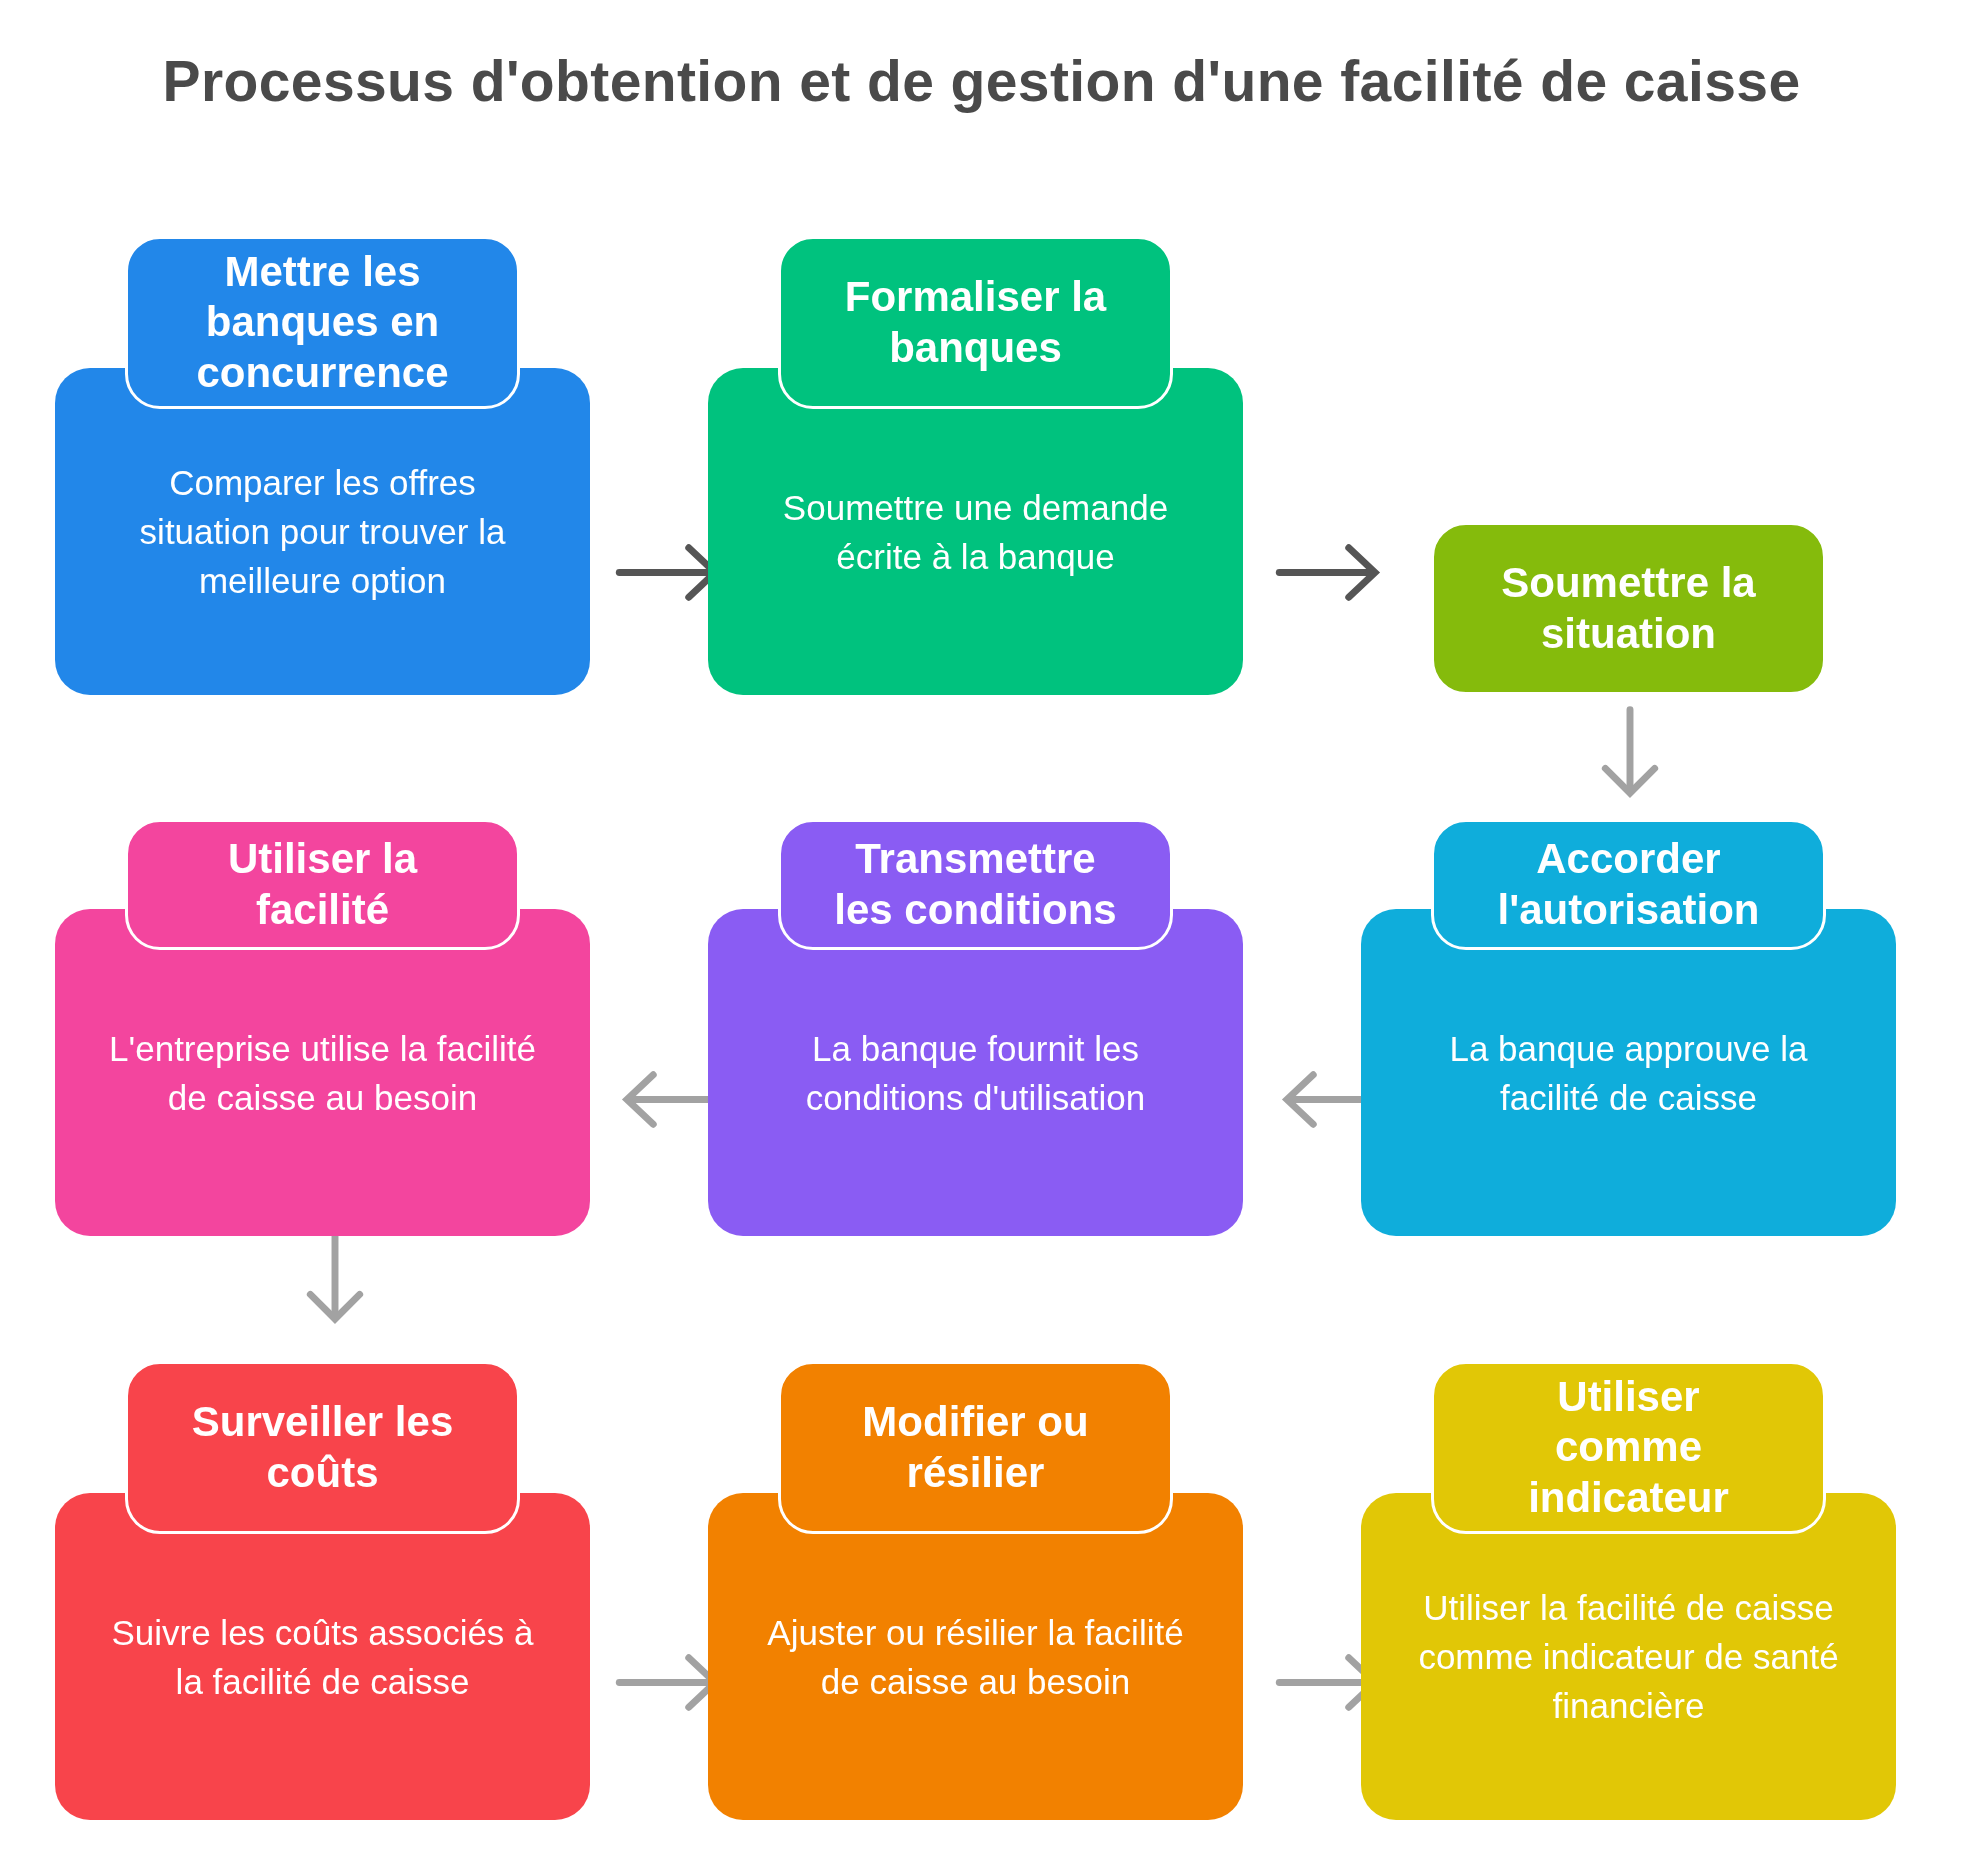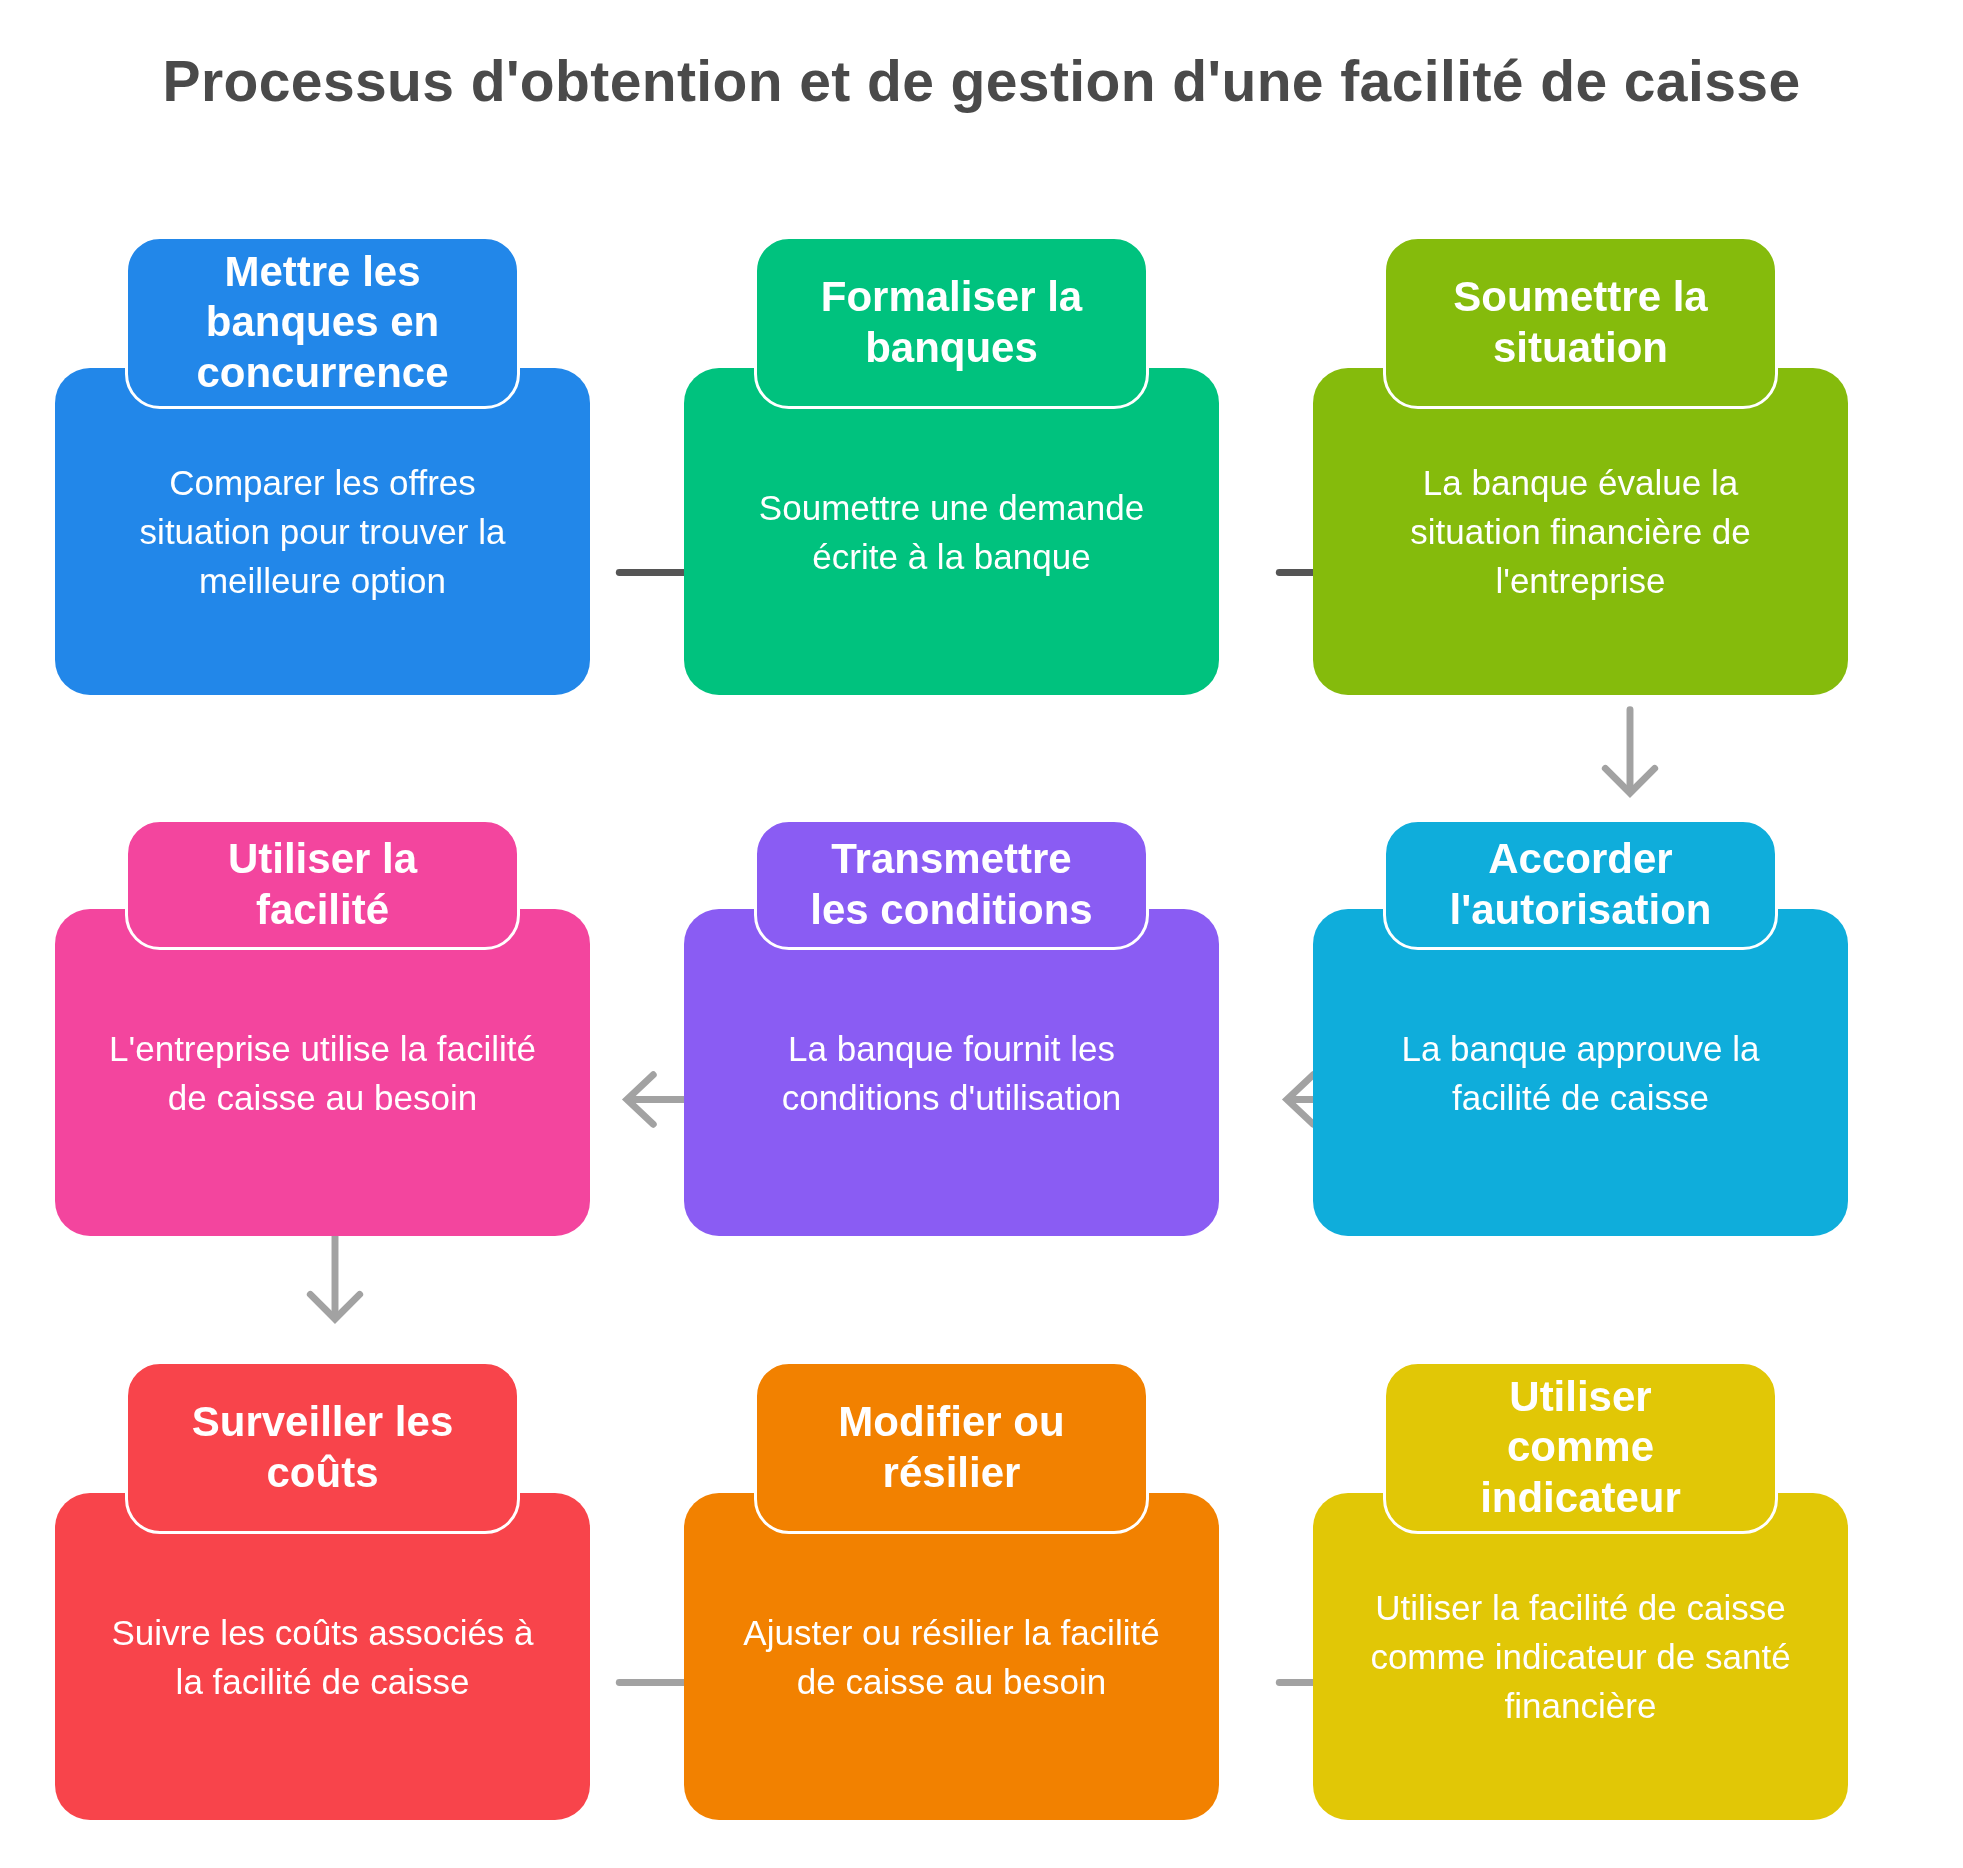--- a/index.html
+++ b/index.html
@@ -16,21 +16,21 @@
     position: absolute; top: 48px; left: 0; right: 0;
     margin: 0;
     text-align: center;
     font-size: 57px; font-weight: bold;
     color: var(--title-c, #4a4a4a);
     letter-spacing: 0.4px;
   }
 
   .row {
     position: absolute; left: 55px; width: 1854px;
-    display: flex; gap: 94px;
+    display: flex; gap: 118px;
     align-items: flex-end;
   }
   .row1 { top: 235px;  height: 460px; }
   .row2 { top: 818px; height: 418px; }
   .row3 { top: 1360px; height: 460px; }
 
   .card { width: 535px; display: flex; flex-direction: column; align-items: center; }
 
   .head {
     width: 395px; box-sizing: border-box;
@@ -96,23 +96,20 @@
     <div class="card" style="--c: #00c27e;">
       <div class="head">Formaliser la
 banques</div>
       <div class="bod">
           <span>Soumettre une demande écrite à la banque</span>
         </div>
     </div>
     <div class="card" style="--c: #85bb0c;">
       <div class="head">Soumettre la
 situation</div>
-      <div class="bod">
-          <span>La banque évalue la situation financière de l'entreprise</span>
-        </div>
     </div>
   </div>
 
   <div class="row row3">
     <div class="card" style="--c: #f8444b;">
       <div class="head">Surveiller les
 coûts</div>
       <div class="bod">
           <span>Suivre les coûts associés à la facilité de caisse</span>
         </div>

